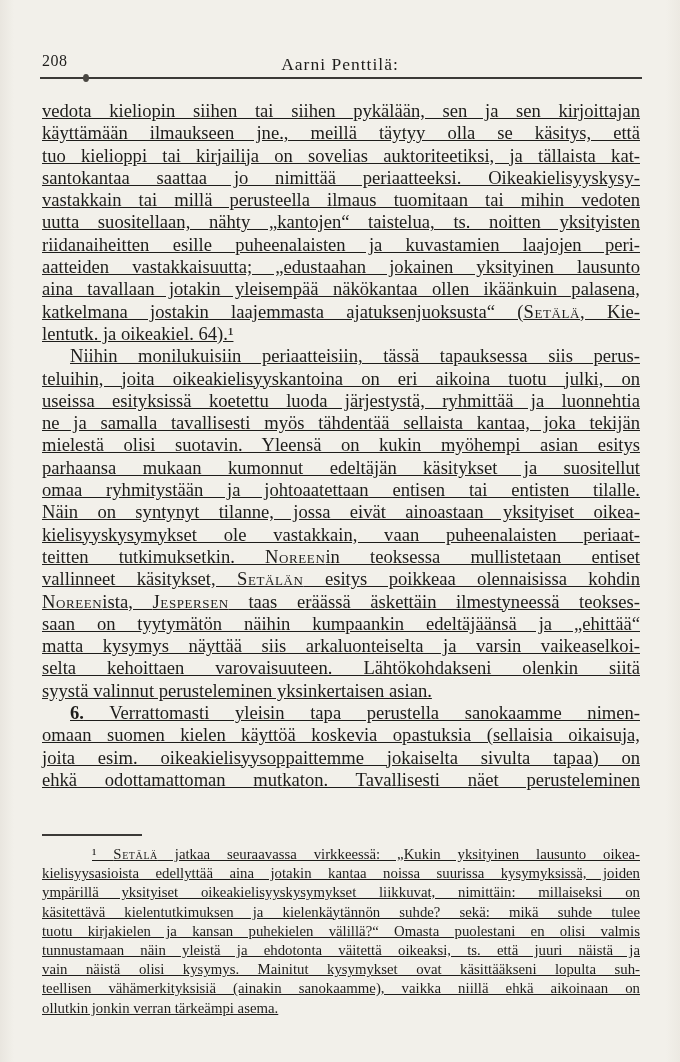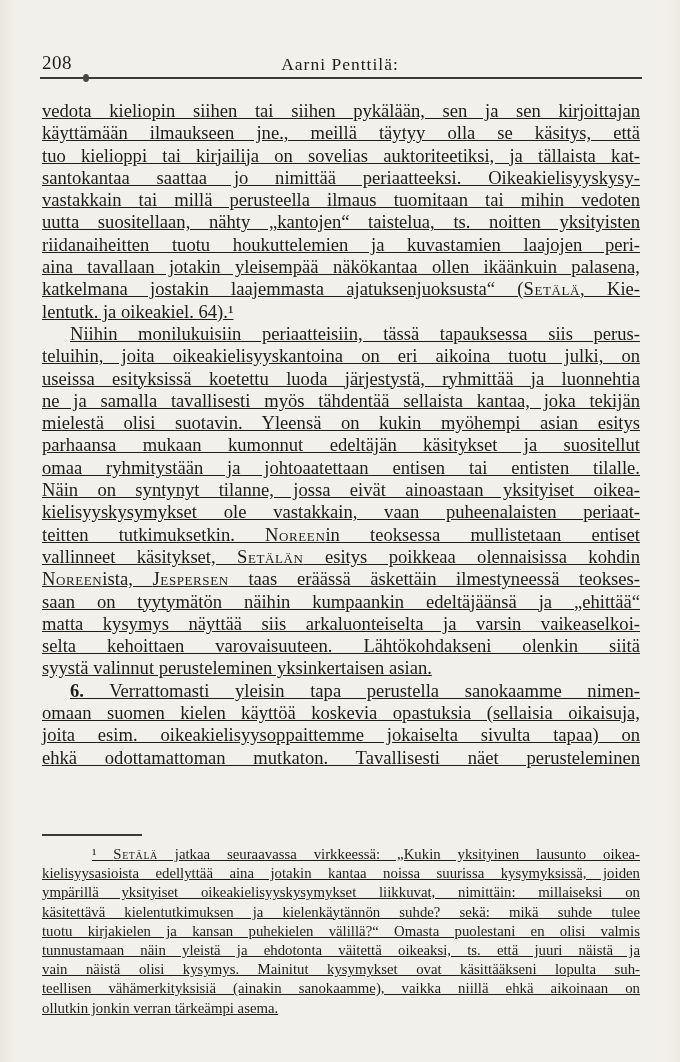--- a/index.html
+++ b/index.html
@@ -13,21 +13,21 @@
       linear-gradient(90deg, #e9e6df 0px, #f2f0ea 14px, #f2f0ea 666px, #ece9e2 680px),
       #f2f0ea;
     color: #1e1d1b;
     font-family: "Liberation Serif", "DejaVu Serif", serif;
     overflow: hidden;
   }
   
   .pagenum {
     position: absolute;
     left: 42px; top: 52px;
-    font-size: 19px;
+    font-size: 16px;
     letter-spacing: 0.5px;
   }
   .runtitle {
     position: absolute;
     left: 0; top: 54px;
     width: 100%;
     text-align: center;
     font-size: 17.5px;
     letter-spacing: 1px;
   }
@@ -90,21 +90,22 @@
     <span class="rule-dot"></span>
   </div>
 
   <div class="bodytext" id="body-text">
       <div class="line">vedota kieliopin siihen tai siihen pykälään, sen ja sen kirjoittajan</div>
       <div class="line">käyttämään ilmaukseen jne., meillä täytyy olla se käsitys, että</div>
       <div class="line">tuo kielioppi tai kirjailija on sovelias auktoriteetiksi, ja tällaista kat-</div>
       <div class="line">santokantaa saattaa jo nimittää periaatteeksi. Oikeakielisyyskysy-</div>
       <div class="line">vastakkain tai millä perusteella ilmaus tuomitaan tai mihin vedoten</div>
       <div class="line">uutta suositellaan, nähty „kantojen“ taistelua, ts. noitten yksityisten</div>
-      <div class="line">riidanaiheitten tuotu houkuttelemien ja kuvastamien laajojen peri-</div>
+      <div class="line">riidanaiheitten esille puheenalaisten ja kuvastamien laajojen peri-</div>
+      <div class="line">aatteiden vastakkaisuutta; „edustaahan jokainen yksityinen lausunto</div>
       <div class="line">aina tavallaan jotakin yleisempää näkökantaa ollen ikäänkuin palasena,</div>
       <div class="line">katkelmana jostakin laajemmasta ajatuksenjuoksusta“ (<span class="sc">Setälä</span>, Kie-</div>
       <div class="line last">lentutk. ja oikeakiel. 64).¹</div>
       <div class="line indent">Niihin monilukuisiin periaatteisiin, tässä tapauksessa siis perus-</div>
       <div class="line">teluihin, joita oikeakielisyyskantoina on eri aikoina tuotu julki, on</div>
       <div class="line">useissa esityksissä koetettu luoda järjestystä, ryhmittää ja luonnehtia</div>
       <div class="line">ne ja samalla tavallisesti myös tähdentää sellaista kantaa, joka tekijän</div>
       <div class="line">mielestä olisi suotavin. Yleensä on kukin myöhempi asian esitys</div>
       <div class="line">parhaansa mukaan kumonnut edeltäjän käsitykset ja suositellut</div>
       <div class="line">omaa ryhmitystään ja johtoaatettaan entisen tai entisten tilalle.</div>

